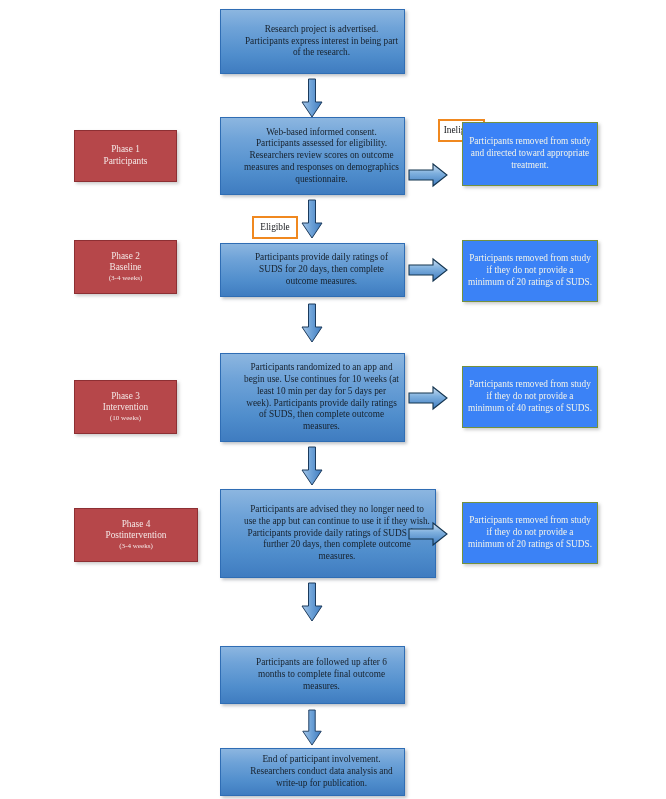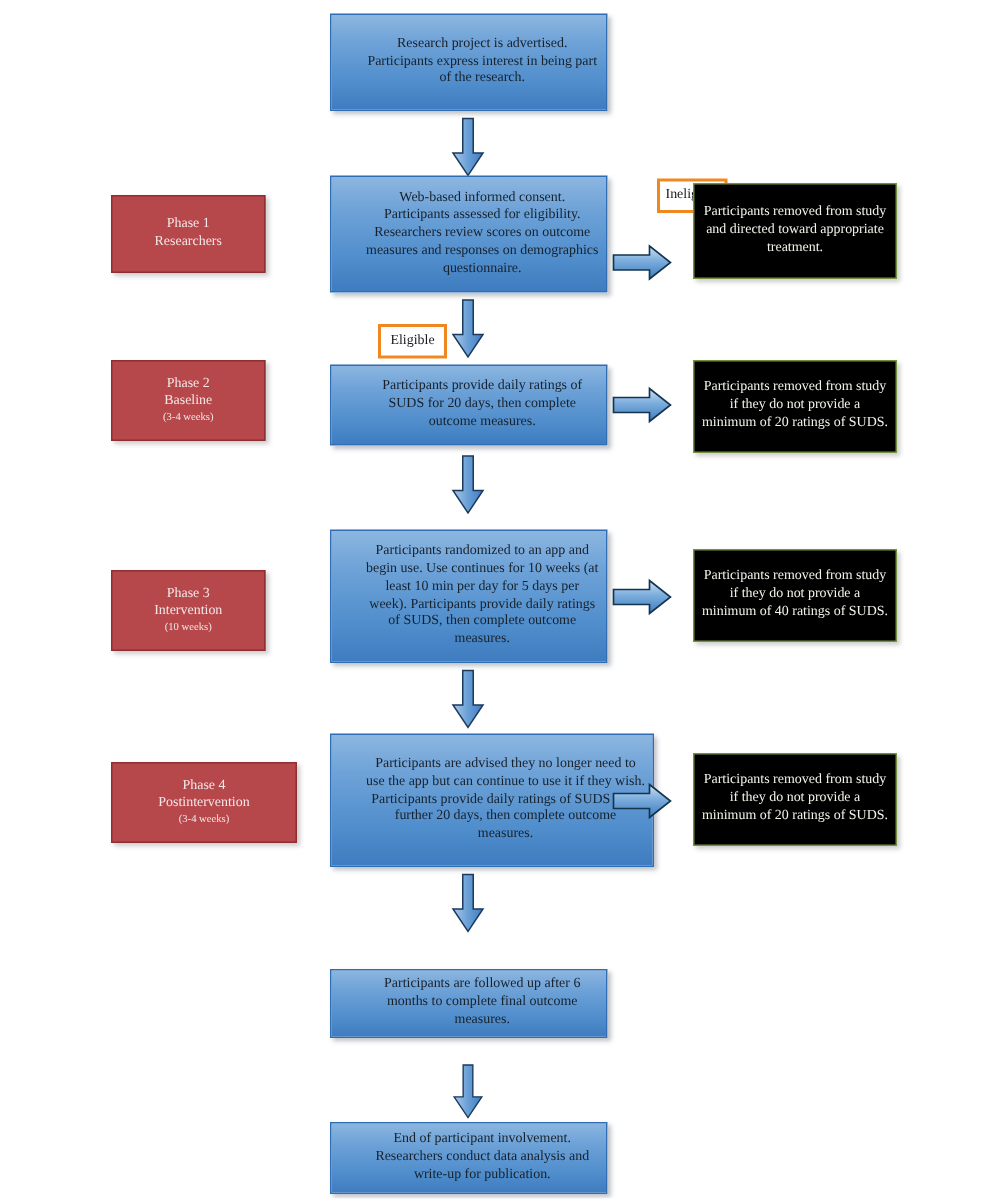--- a/index.html
+++ b/index.html
@@ -39,21 +39,21 @@
     background:#b6474a;
     border:1.5px solid #8d2f33;
     color:#f4e7e6;
     font-size:9.3px;
     box-shadow:2px 2px 3px rgba(130,130,130,.4);
   }
   .red .sub{display:block;font-size:7.1px;margin-top:.5px;}
 
   
   .green{
-    background:#000000;
+    background:#3b82f6;
     border:1.5px solid #74913d;
     color:#f2f3ea;
     font-size:9.3px;
     box-shadow:2px 2px 3px rgba(130,130,130,.4);
   }
 
   
   .orange{
     background:#ffffff;
     border:2.5px solid #f0881f;
@@ -84,21 +84,21 @@
           <stop offset="100%" stop-color="#3f7cc0"></stop>
         </linearGradient>
       </defs>
       <path d="M8.5,0 L15.5,0 L15.5,23 L22,23 L12,38 L2,23 L8.5,23 Z" fill="url(#dg1)" stroke="#1b3a5c" stroke-width="1"></path>
     </svg>
   </div>
 
   <div class="node red" style="left:74px;top:130px;width:103px;height:52px;">
     <span class="txt">
       <span>Phase 1</span><br>
-      <span>Researchers</span>
+      <span>Participants</span>
     </span>
   </div>
 
   <div class="node blue" style="left:220px;top:117px;width:185px;height:78px;">
     <span class="txt">Web-based informed consent. Participants assessed for eligibility. Researchers review scores on outcome measures and responses on demographics questionnaire.</span>
   </div>
 
   <div class="node orange" style="left:407px;top:119px;width:47px;height:23px;">
     <span class="txt" style="padding:0 2px;">Ineligible</span>
   </div>
@@ -208,21 +208,21 @@
     <span class="txt">Participants removed from study if they do not provide a minimum of 20 ratings of SUDS.</span>
   </div>
 
   <div class="arrow" style="left:300px;top:583px;">
     <svg width="24" height="39" viewBox="0 0 24 39" aria-hidden="true">
       <path d="M8.5,0 L15.5,0 L15.5,23 L22,23 L12,38 L2,23 L8.5,23 Z" fill="url(#dg1)" stroke="#1b3a5c" stroke-width="1"></path>
     </svg>
   </div>
 
 
-  <div class="node blue" style="left:220px;top:646px;width:185px;height:46px;">
+  <div class="node blue" style="left:220px;top:646px;width:185px;height:58px;">
     <span class="txt">Participants are followed up after 6 months to complete final outcome measures.</span>
   </div>
 
   <div class="arrow" style="left:300px;top:710px;">
     <svg width="24" height="36" viewBox="0 0 24 39" aria-hidden="true">
       <path d="M8.5,0 L15.5,0 L15.5,23 L22,23 L12,38 L2,23 L8.5,23 Z" fill="url(#dg1)" stroke="#1b3a5c" stroke-width="1"></path>
     </svg>
   </div>
 
   <div class="node blue" style="left:220px;top:748px;width:185px;height:48px;">

